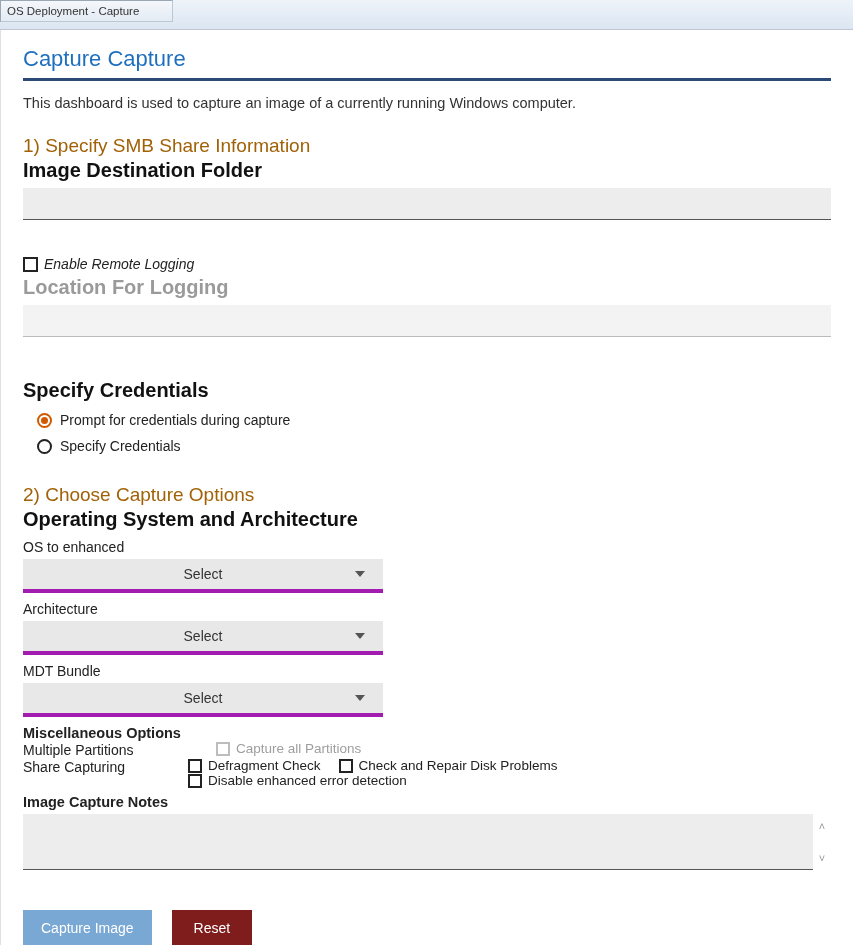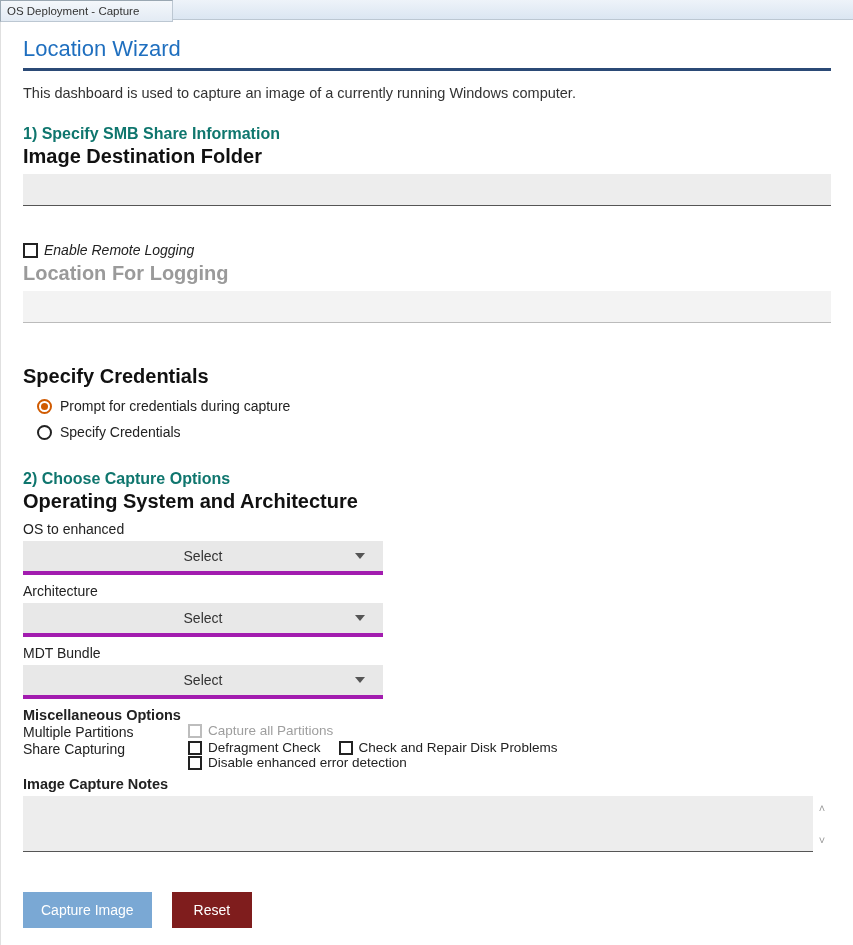--- a/index.html
+++ b/index.html
@@ -17,21 +17,21 @@
     background: linear-gradient(#f4f7fb, #e3ebf4);
     border: 1px solid #9aa7b2;
     border-bottom: 1px solid #bcc7d2;
     padding: 0 6px;
     font-size: 11.5px;
     color: #333;
     width: 173px;
     border-right: 1px solid #bcc7d2;
   }
   .titlebar-strip {
-    height: 20px;
+    height: 30px;
     background: linear-gradient(#eef3f9, #dbe6f2);
     border-bottom: 1px solid #bcc7d2;
     display: flex;
   }
   .content {
     padding: 10px 22px 22px 22px;
     border-left: 1px solid #e0e0e0;
   }
   h1.wizard-title {
     color: #1f6fbf;
@@ -43,23 +43,23 @@
     height: 3px;
     background: #2b4a76;
     margin-bottom: 14px;
   }
   .desc {
     font-size: 14.5px;
     color: #333;
     margin-bottom: 24px;
   }
   .section-head {
-    color: #0f766e;
-    font-weight: bold;
-    font-size: 16px;
+    color: #a16207;
+    font-weight: normal;
+    font-size: 19px;
     margin-bottom: 2px;
   }
   .label-bold {
     font-weight: bold;
     font-size: 20px;
     color: #111;
     margin-bottom: 6px;
   }
   .label-bold.disabled { color: #9a9a9a; }
   .text-input {
@@ -169,21 +169,21 @@
     flex-wrap: wrap;
   }
   .chk-mini {
     width: 14px; height: 14px; border: 2px solid #222; flex: 0 0 14px;
     margin-right: 6px;
   }
   .chk-mini.disabled { border-color: #bdbdbd; }
   .opt {
     display: flex; align-items: center; font-size: 13.5px;
   }
-  .opt.disabled { color: #9e9e9e; }
+  .opt.disabled { color: #9e9e9e; margin-left: 28px; }
 
   .notes-label {
     font-weight: bold;
     font-size: 14.5px;
     margin-top: 6px;
     margin-bottom: 4px;
   }
   .notes-wrap {
     display: flex;
     align-items: stretch;
@@ -229,21 +229,21 @@
 <body>
 
 <div class="titlebar-strip">
   <div class="titlebar">
     <span>OS Deployment - Capture</span>
   </div>
 </div>
 
 <div class="content">
 
-  <h1 class="wizard-title">Location Wizard</h1>
+  <h1 class="wizard-title">Capture Capture</h1>
   <div class="rule"></div>
 
   <p class="desc">This dashboard is used to capture an image of a currently running Windows computer.</p>
 
   
   <div class="section-head">1) Specify SMB Share Information</div>
   <div class="label-bold">Image Destination Folder</div>
   <input class="text-input" type="text" value="" style="">
 
   <div class="check-row">

